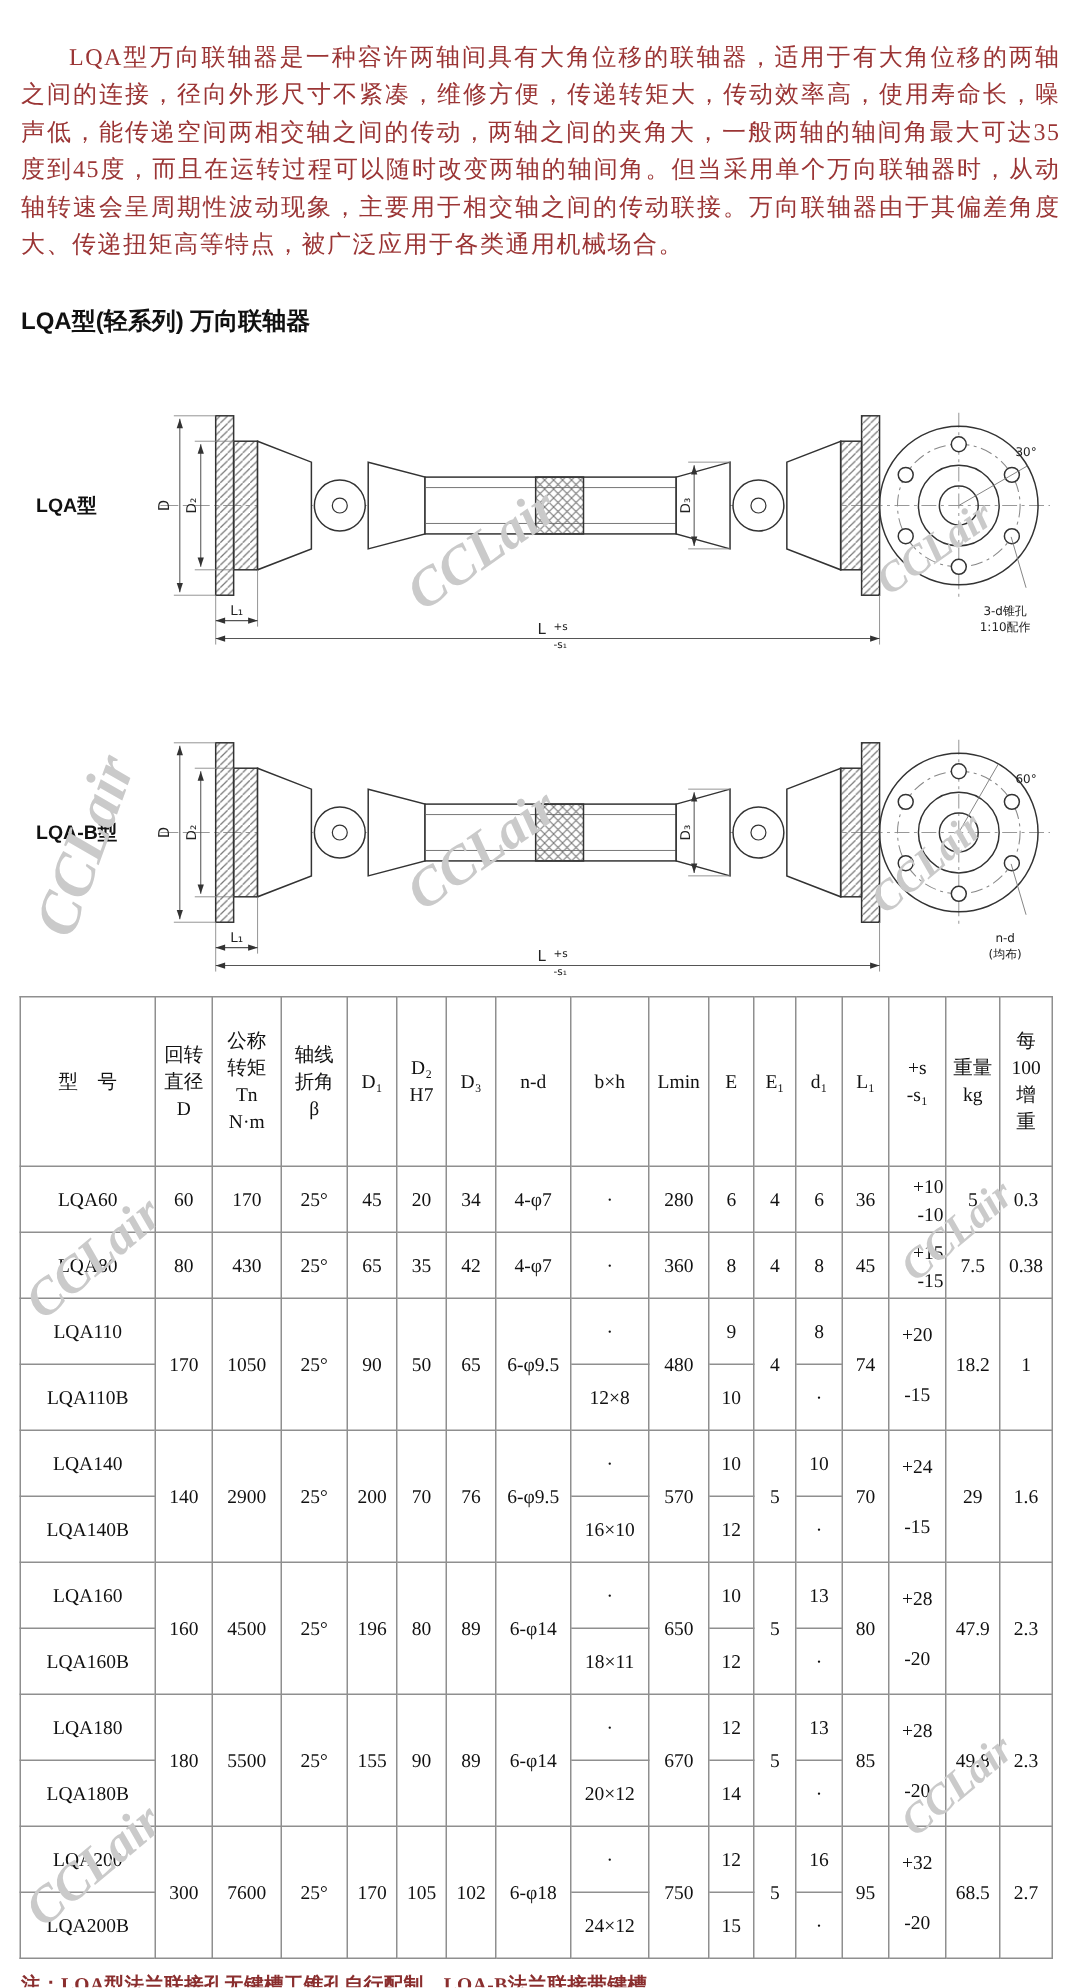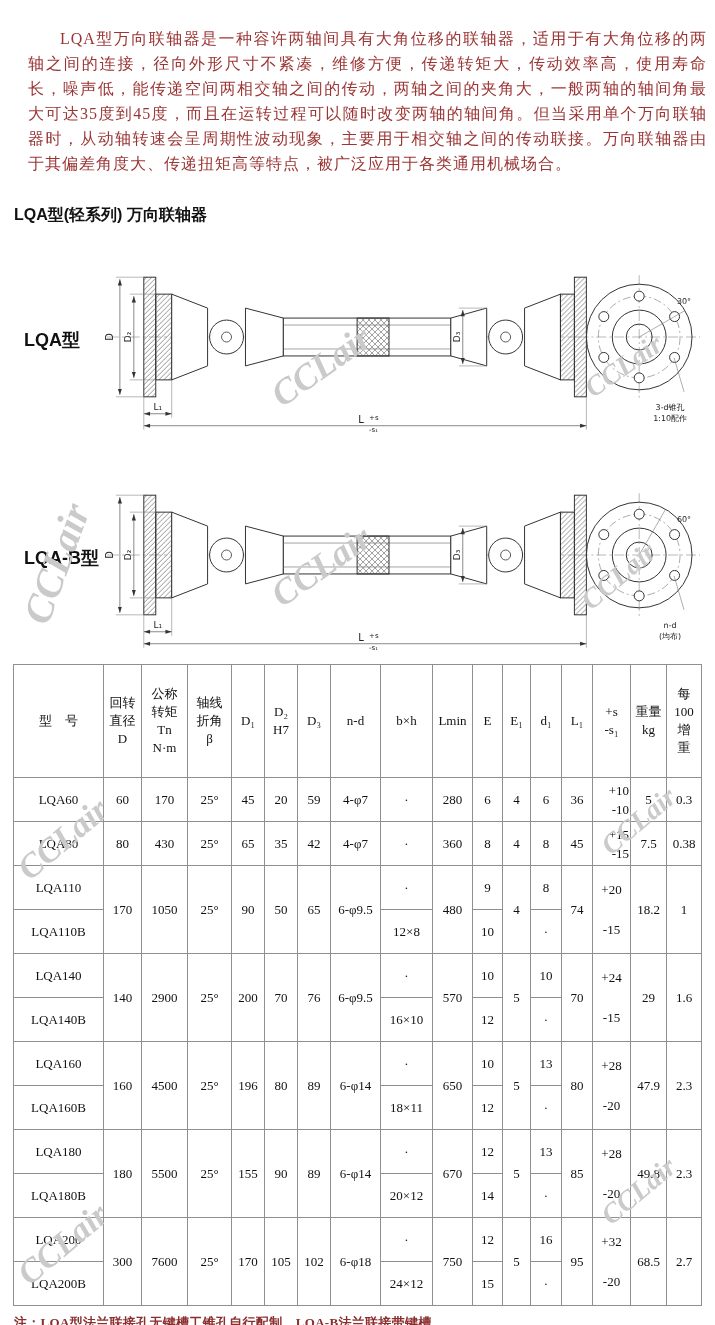--- a/index.html
+++ b/index.html
@@ -1,25 +1,25 @@
 <!DOCTYPE html>
 <html><head>
 <meta charset="utf-8">
 <style>
   html,body{margin:0;padding:0;background:#fff;}
   .page{position:relative;width:715px;height:1325px;background:#fff;overflow:hidden;
         font-family:"Liberation Serif","DejaVu Serif",serif;}
-  .intro{color:#9b3535;font-size:16px;line-height:25px;padding:10px 8px 0 28px;
+  .intro{color:#9b3535;font-size:16px;line-height:25px;padding:10px 8px 0 14px;
          text-indent:2em;text-align:justify;letter-spacing:1px;}
   .heading{font-family:"Liberation Sans","DejaVu Sans",sans-serif;font-size:16px;
            font-weight:bold;color:#111;margin:28px 0 0 14px;line-height:22px;}
   .drawing-row{position:relative;height:200px;}
   .drawing-row.first{margin-top:16px;}
   .drawing-row.second{margin-top:18px;}
-  .drawing-label{position:absolute;left:24px;top:86px;font-size:18px;font-weight:bold;color:#111;
+  .drawing-label{position:absolute;left:24px;top:86px;font-size:13px;font-weight:bold;color:#111;
                  font-family:"Liberation Sans","DejaVu Sans",sans-serif;}
   .drawing-row svg{position:absolute;left:82px;top:0;}
   table.spec{border-collapse:collapse;table-layout:fixed;width:688px;margin:4px 0 0 13px;background:#fff;}
   .spec th,.spec td{border:1px solid #8f8f8f;text-align:center;vertical-align:middle;
                     font-size:13px;color:#111;padding:0 1px;overflow:hidden;}
   .spec th{height:112px;line-height:18px;font-weight:normal;}
   .spec td{height:43px;line-height:19px;}
   .spec td.tall2{line-height:40px;}
   .spec td.two{line-height:19px;text-align:right;}
   .footnote{margin:8px 0 0 14px;font-size:13px;font-weight:bold;color:#8a2e2e;letter-spacing:0.3px;}
@@ -236,21 +236,21 @@
         </tr>
       </thead>
       <tbody>
         <tr>
           <td>LQA60</td>
           <td>60</td>
           <td>170</td>
           <td>25°</td>
           <td>45</td>
           <td>20</td>
-          <td>59</td>
+          <td>34</td>
           <td>4-φ7</td>
           <td>·</td>
           <td>280</td>
           <td>6</td>
           <td>4</td>
           <td>6</td>
           <td>36</td>
           <td class="two">+10<br>-10</td>
           <td>5</td>
           <td>0.3</td>

